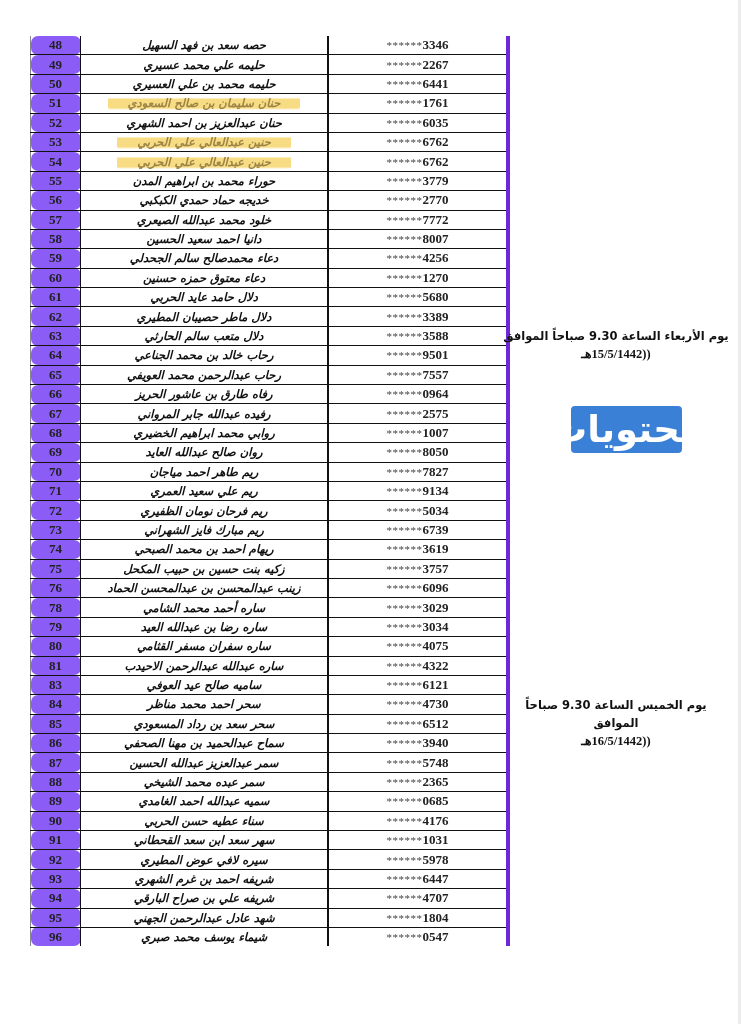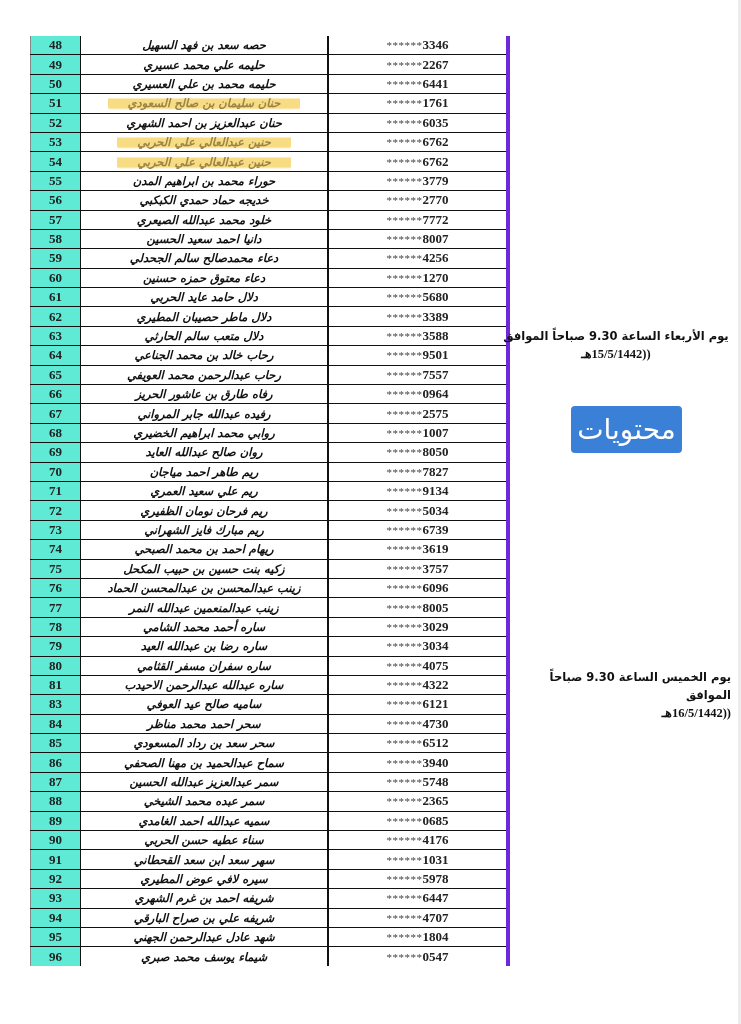--- a/index.html
+++ b/index.html
@@ -11,22 +11,22 @@
   table.roster {
     position: absolute; left: 30px; top: 36px; border-collapse: collapse; table-layout: fixed;
     width: 475px;
   }
   table.roster td {
     height: 18.4px; padding: 0; border-bottom: 1px solid #111; line-height: 18px;
     white-space: nowrap; overflow: hidden; text-align: center;
   }
   table.roster tr:last-child td { border-bottom: none; }
   td.c-num {
-    width: 49px; background: #5eead4; border-left: 1px solid #888; border-right: 1px solid #111;
-    font-family: "Liberation Serif", serif; font-weight: bold; font-size: 13px; color: #222;
+    width: 49px; background: #8b5cf6; border-left: 1px solid #888; border-right: 1px solid #111;
+    font-family: "Liberation Serif", serif; font-weight: bold; font-size: 13px; color: #222; border-radius: 7px;
   }
   td.c-name {
     width: 246px; border-right: 2px solid #111; direction: rtl;
     font-family: "DejaVu Sans", sans-serif; font-weight: bold; font-size: 11.5px; color: #111; font-style: italic;
   }
   td.c-id {
     width: 177px; border-right: 4px solid #6d28d9;
     font-family: Liberation Serif, serif; font-weight: bold; font-size: 13px; color: #222;
   }
   td.c-id .stars { font-weight: normal; font-size: 11px; letter-spacing: 0.5px; color: #444; }
@@ -35,21 +35,21 @@
     color: #9c8446; padding: 0 20px; border-radius: 3px;
   }
   .schedule {
     position: absolute; width: 230px; right: 10px; direction: rtl; text-align: center;
     font-family: "DejaVu Sans", sans-serif; font-weight: bold; font-size: 11.5px; color: #111; line-height: 18px;
   }
   .schedule .line2 { font-family: "Liberation Serif", serif; font-size: 12.5px; }
   .logo {
     position: absolute; left: 571px; top: 406px; width: 111px; height: 47px; background: #3a80d6;
     border-radius: 4px; color: #ffffff; display: flex; align-items: center; justify-content: center;
-    font-family: "DejaVu Sans", sans-serif; font-size: 28px; direction: rtl; letter-spacing: 0px;
+    font-family: "DejaVu Sans", sans-serif; font-size: 37px; direction: rtl; letter-spacing: 0px; font-weight: bold;
   }
 </style>
 </head>
 <body>
 
 <div class="right-edge"></div>
 
 <table class="roster">
   <tbody id="roster-body">
       <tr>
@@ -189,25 +189,20 @@
       </tr>
       <tr>
         <td class="c-num">75</td>
         <td class="c-name"><span>زكيه بنت حسين بن حبيب المكحل</span></td>
         <td class="c-id"><span class="stars">******</span><span>3757</span></td>
       </tr>
       <tr>
         <td class="c-num">76</td>
         <td class="c-name"><span>زينب عبدالمحسن بن عبدالمحسن الحماد</span></td>
         <td class="c-id"><span class="stars">******</span><span>6096</span></td>
-      </tr>
-      <tr>
-        <td class="c-num">77</td>
-        <td class="c-name"><span>زينب عبدالمنعمين عبدالله النمر</span></td>
-        <td class="c-id"><span class="stars">******</span><span>8005</span></td>
       </tr>
       <tr>
         <td class="c-num">78</td>
         <td class="c-name"><span>ساره أحمد محمد الشامي</span></td>
         <td class="c-id"><span class="stars">******</span><span>3029</span></td>
       </tr>
       <tr>
         <td class="c-num">79</td>
         <td class="c-name"><span>ساره رضا بن عبدالله العيد</span></td>
         <td class="c-id"><span class="stars">******</span><span>3034</span></td>
@@ -297,16 +292,16 @@
 
 <div class="schedule" style="top:327px;">
   <div>يوم الأربعاء الساعة 9.30 صباحاً الموافق</div>
   <div class="line2">((15/5/1442هـ</div>
 </div>
 
 <div class="logo">
   <span>محتويات</span>
 </div>
 
-<div class="schedule" style="top:668px;text-align:right;">
+<div class="schedule" style="top:696px;">
   <div>يوم الخميس الساعة 9.30 صباحاً الموافق</div>
   <div class="line2">((16/5/1442هـ</div>
 </div>
 
 </body></html>

